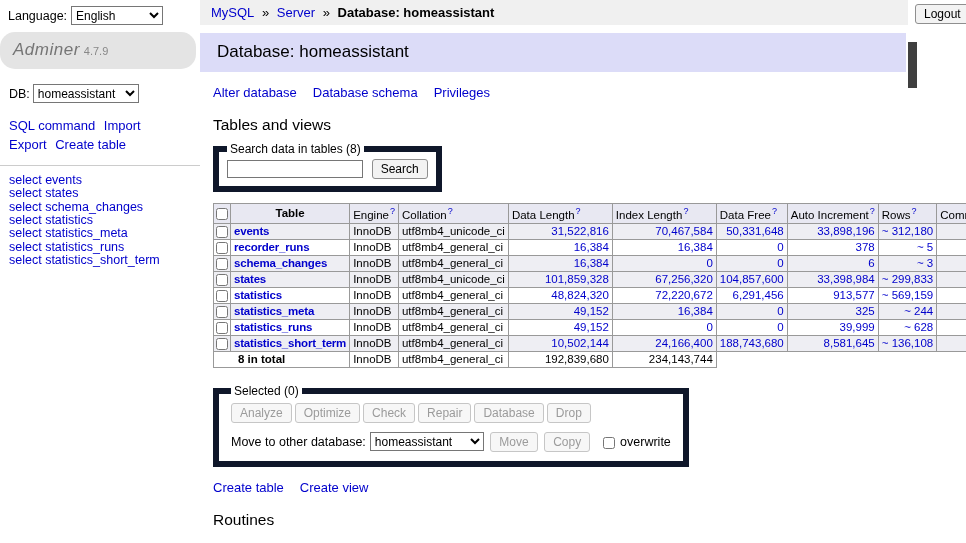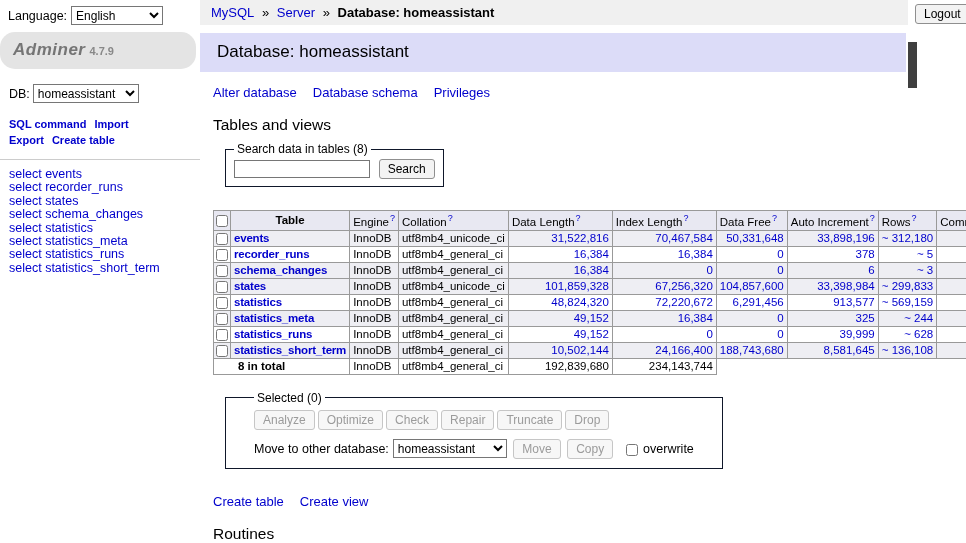--- a/index.html
+++ b/index.html
@@ -8,26 +8,26 @@
     width:966px; height:543px; position:relative; overflow:hidden;
     background:#fff; color:#000;
     font-family:"Liberation Sans", sans-serif; font-size:13px;
   }
   a { color:var(--link-blue,#0000cc); text-decoration:none; cursor:pointer; }
 
   
   #sidebar { position:absolute; left:0; top:0; width:200px; height:543px; }
   .lang-row { padding:6px 0 0 8px; font-size:12.5px; }
   .lang-row select { width:92px; height:19px; font-size:12px; border:1px solid #767676; background:#fff; margin-left:4px; }
-  h1 { margin:7px 4px 0 0; padding:8px 13px 9px; background:var(--h1-bg,#e4e4e4); font-weight:bold; font-size:17px;border-radius:15px; }
+  h1 { margin:7px 4px 0 0; padding:8px 13px 9px; background:var(--h1-bg,#e4e4e4); font-weight:normal; font-size:17px;border-radius:15px; }
   h1 .appname { font-style:italic; color:#757575; letter-spacing:.5px; }
   h1 .ver { font-size:11px; color:#888; margin-left:4px; }
   .db-row { margin:15px 0 12px 9px; font-size:12.5px; }
   .db-row select { width:106px; height:19px; font-size:12px; border:1px solid #767676; background:#fff; margin-left:3px; }
-  .side-links { margin:7px 0 0; padding:2px 0 10px 9px; border-bottom:1px solid #ccc; line-height:1.45; font-size:11px;font-weight:bold; }
+  .side-links { margin:7px 0 0; padding:2px 0 10px 9px; border-bottom:1px solid #ccc; line-height:1.45; font-size:13px; }
   .side-links a { margin-right:5px; }
   .table-list { list-style:none; margin:8px 0 0; padding:0 0 0 9px; font-size:12.5px; }
   .table-list li { line-height:13.4px; }
 
   
   #topbar { position:absolute; left:200px; top:0; width:708px; height:25px; background:var(--bar-bg,#f0f0f0);
             line-height:25px; padding-left:11px; font-size:13px; white-space:nowrap; }
   #topbar .sep { color:#000; margin:0 4px; }
   #logout-btn { position:absolute; left:915px; top:4px; }
 
@@ -40,42 +40,42 @@
   #scrollbar .thumb { position:absolute; left:0; top:16px; width:9px; height:46px; background:#3f3f3f; }
 
   
   #content { position:absolute; left:200px; top:33px; width:706px; }
   #content h2 { margin:0; background:var(--title-bg,#dcdcf8); font-size:17px; font-weight:normal; padding:9px 0 10px 17px; }
   .inner { padding-left:13px; }
   .links-row { margin:13px 0 0; font-size:13px; }
   .links-row a { margin-right:16px; }
   h3 { font-size:15.5px; font-weight:normal; margin:16px 0 0; }
 
-  fieldset { border:1px solid #0f172a; margin:12px; }
+  fieldset { border:6px solid #0f172a; margin:0; }
   fieldset legend { font-size:12px; padding:0 3px; }
   .search-fs { display:inline-block; margin-top:8px; padding:3px 8px 7px; }
   .search-fs input[type=text] { width:136px; height:18px; border:1px solid #767676; font-size:12px; padding:1px 3px; }
   .search-fs button { margin-left:5px; }
 
   table { border-collapse:collapse; margin-top:11px; table-layout:fixed; font-size:11.5px; }
   td,th { border:1px solid var(--border,#999); padding:0 3px; height:16px; line-height:15px;
           overflow:hidden; white-space:nowrap; text-align:left; }
   thead td, thead th { background:var(--header-bg,#e8e8f2); font-weight:normal; }
   th.thead-table { font-weight:bold; text-align:center; }
   sup.help { font-size:9px; color:var(--link-blue,#0000cc); margin-left:1px; }
   td.check { text-align:center; padding:0; }
   input[type=checkbox] { width:12px; height:12px; margin:1px 2px; vertical-align:middle; }
   a.tbl { font-weight:bold; letter-spacing:-.2px; }
   td.num { text-align:right; }
   td.num a { font-weight:normal; }
   tr.odd td { background:var(--stripe-bg,#eeeef3); }
   tr.total td.sum { color:#000; text-align:right;padding-left:36px; }
   td.total-label { font-weight:bold; padding-left:24px; }
 
-  .selected-fs { display:inline-block; margin-top:16px; padding:5px 28px 9px; min-width:392px; }
+  .selected-fs { display:inline-block; margin-top:16px; padding:5px 12px 9px; min-width:392px; }
   .btn-row button { margin-right:3px; }
   .move-row { margin-top:9px; font-size:12.5px; }
   .move-row select { width:114px; height:19px; font-size:12px; border:1px solid #767676; background:#fff; margin-left:4px; }
   .move-row button { margin-left:3px; }
   .move-row input[type=checkbox] { margin-left:9px; }
 </style>
 </head>
 <body>
 
 <aside id="sidebar">
@@ -84,21 +84,20 @@
   </div>
   <h1>
     <span class="appname">Adminer</span><span class="ver">4.7.9</span>
   </h1>
   <div class="db-row">
     <span>DB:</span><select><option>homeassistant</option></select>
   </div>
   <p class="side-links" id="side-links"><a href="#">SQL command</a> <a href="#">Import</a><br><a href="#">Export</a> <a href="#">Create table</a> </p>
   <ul class="table-list" id="table-list">
       <li><a href="#">select events</a></li>
-      <li><a href="#">select recorder_runs</a></li>
       <li><a href="#">select states</a></li>
       <li><a href="#">select schema_changes</a></li>
       <li><a href="#">select statistics</a></li>
       <li><a href="#">select statistics_meta</a></li>
       <li><a href="#">select statistics_runs</a></li>
       <li><a href="#">select statistics_short_term</a></li>
     </ul>
 </aside>
 
 <div id="topbar"><a href="#">MySQL</a><span class="sep"> » </span><a href="#">Server</a><span class="sep"> » </span><b>Database: homeassistant</b></div>
@@ -249,21 +248,21 @@
             <td>InnoDB</td>
             <td>utf8mb4_general_ci</td>
             <td class="sum num">192,839,680</td>
             <td class="sum num">234,143,744</td>
           </tr>
         </tbody>
     </table>
 
     <fieldset class="selected-fs">
       <legend>Selected (0)</legend>
-      <div class="btn-row" id="sel-buttons"><button disabled="">Analyze</button><button disabled="">Optimize</button><button disabled="">Check</button><button disabled="">Repair</button><button disabled="">Truncate</button><button disabled="">Drop</button></div>
+      <div class="btn-row" id="sel-buttons"><button disabled="">Analyze</button><button disabled="">Optimize</button><button disabled="">Check</button><button disabled="">Repair</button><button disabled="">Database</button><button disabled="">Drop</button></div>
       <div class="move-row">
         <span>Move to other database:</span><select><option>homeassistant</option></select>
         <button disabled="">Move</button>
         <button disabled="">Copy</button>
         <input type="checkbox" style="">
         <span>overwrite</span>
       </div>
     </fieldset>
 
     <p class="links-row" id="create-links"><a href="#">Create table</a><a href="#">Create view</a></p>

